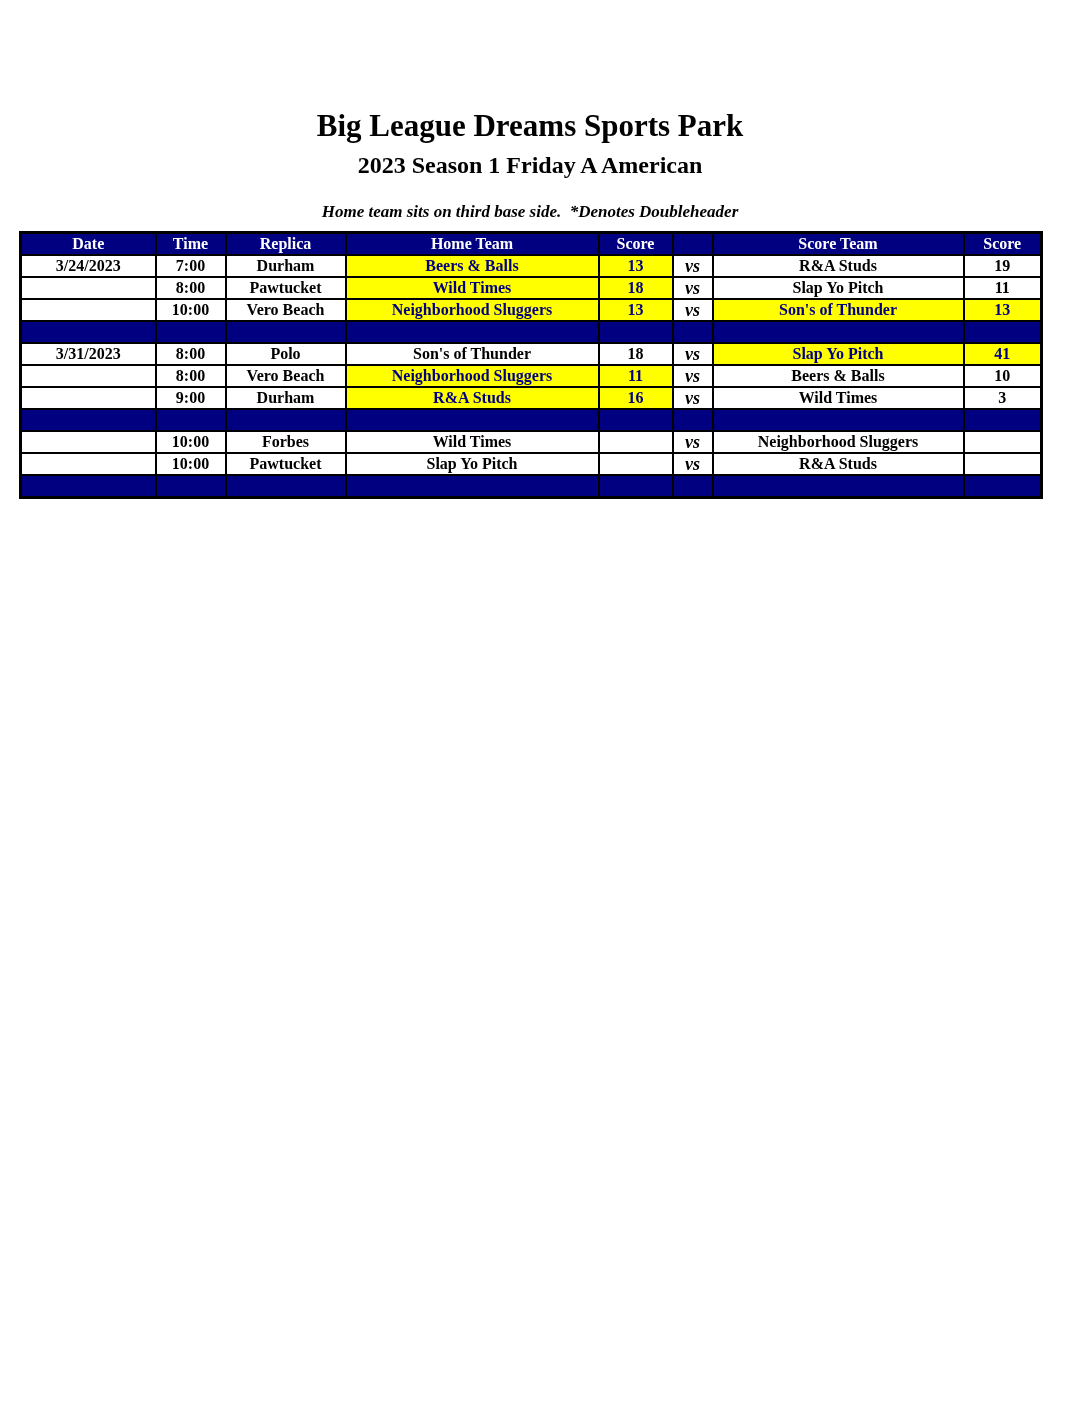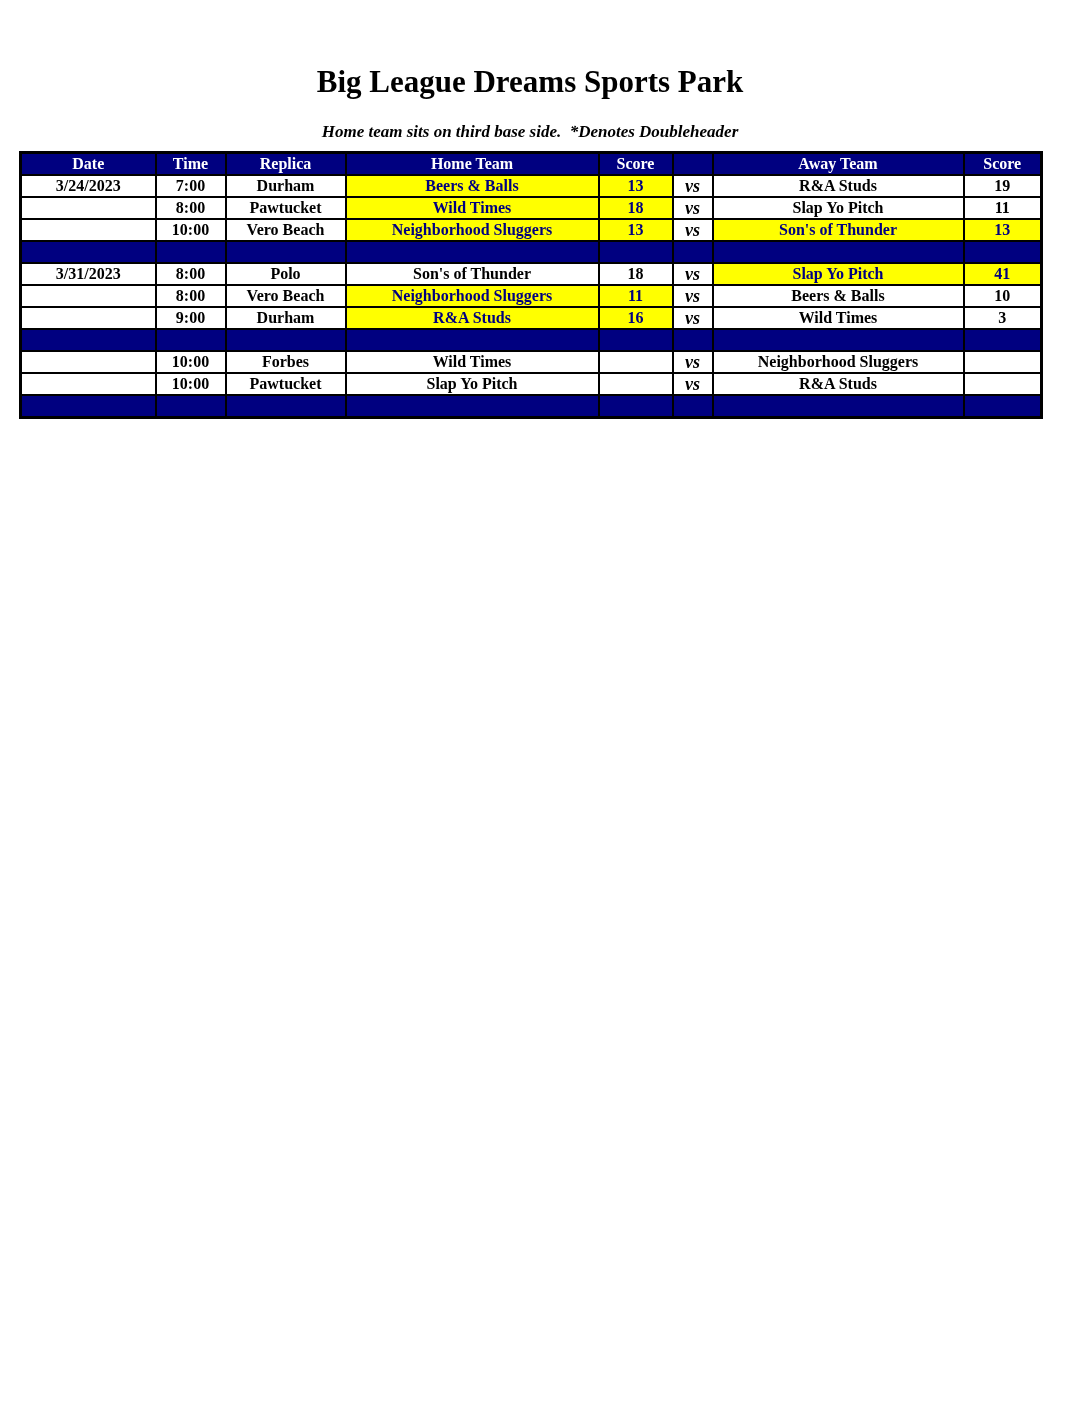--- a/index.html
+++ b/index.html
@@ -8,21 +8,21 @@
     width: 1088px;
     height: 1408px;
     background: #ffffff;
     font-family: "Liberation Serif", serif;
     color: #000000;
   }
   .sheet {
     position: relative;
     width: 1088px;
     height: 1408px;
-    padding-top: 64px;
+    padding-top: 108px;
   }
   .head-block {
     width: 1020px;
     margin-left: 20px;
     text-align: center;
   }
   .title {
     font-size: 31px;
     font-weight: bold;
     line-height: 36px;
@@ -80,20 +80,21 @@
   col.c-vs    { width: 40px; }
   col.c-away  { width: 251px; }
   col.c-asc   { width: 78px; }
 </style>
 </head>
 <body>
 
 <div class="sheet">
   <div class="head-block">
     <h1 class="title">Big League Dreams Sports Park</h1>
+    <h2 class="subtitle">2023 Season 1 Friday A American</h2>
     <div class="note">Home team sits on third base side. &nbsp;*Denotes Doubleheader</div>
   </div>
 
   <table class="schedule">
     <colgroup>
       <col class="c-date">
         <col class="c-time">
         <col class="c-repl">
         <col class="c-home">
       <col class="c-hsc">
@@ -102,21 +103,21 @@
         <col class="c-asc">
     </colgroup>
     <thead>
       <tr>
           <th>Date</th>
           <th>Time</th>
           <th>Replica</th>
           <th>Home Team</th>
           <th>Score</th>
           <th></th>
-          <th>Away Team</th>
+          <th>Score Team</th>
           <th>Score</th>
         </tr>
     </thead>
     <tbody>
         <tr>
           <td>3/24/2023</td>
           <td>7:00</td>
           <td>Durham</td>
           <td class="hl">Beers &amp; Balls</td>
           <td class="hl">13</td>

